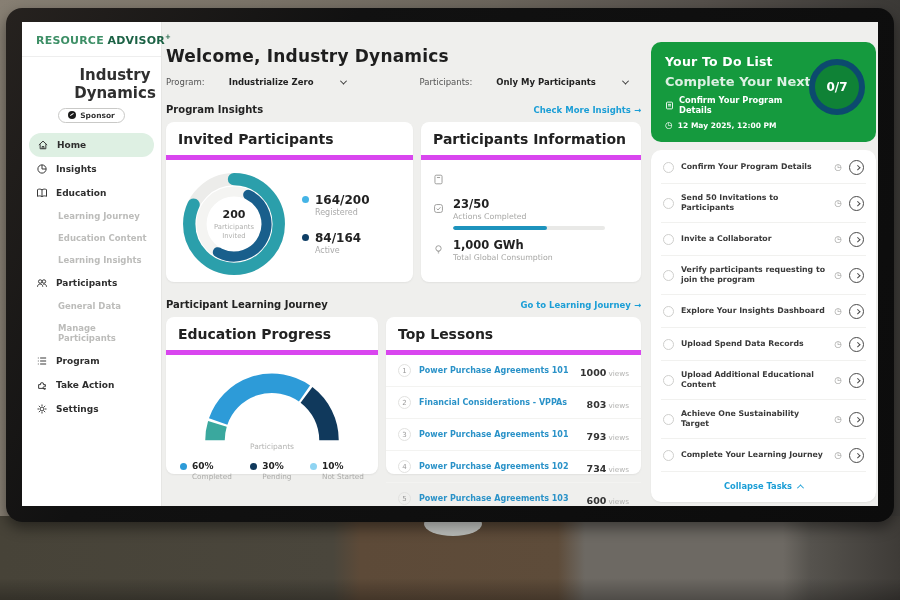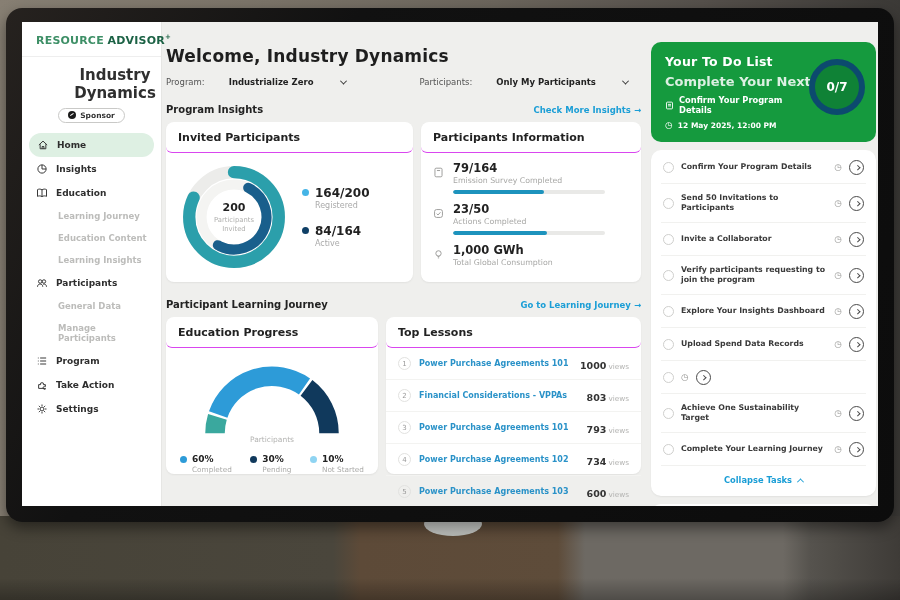--- a/index.html
+++ b/index.html
@@ -33,21 +33,21 @@
   .welcome { font-size:17px; font-weight:800; color:#1e1e1e; letter-spacing:.2px; }
   .filters { display:flex; align-items:center; gap:24px; margin-top:11px; font-size:8.5px; color:#555; }
   .filters .fval { font-weight:800; color:#222; }
   .filters .gap { width:26px; }
   .chev { display:inline-block; width:5px; height:5px; border-right:1.4px solid #333; border-bottom:1.4px solid #333; transform:rotate(45deg) translate(-1px,-1px); margin-left:3px; }
   .sec-head { display:flex; justify-content:space-between; align-items:center; margin-top:17px; }
   .sec-title { font-size:10px; font-weight:800; color:#222; }
   .sec-link { font-size:8.5px; font-weight:800; color:#1b9ed6; cursor:pointer; }
   .cards { display:flex; gap:8px; margin-top:7px; }
   .card { background:#fff; border-radius:8px; box-shadow:0 1px 2px rgba(0,0,0,.06); }
-  .card-title { font-size:11px; font-weight:800; color:#222; padding:9px 12px 8px; border-bottom:1px solid #d946ef;border-radius:6px; }
+  .card-title { font-size:14px; font-weight:800; color:#222; padding:9px 12px 8px; border-bottom:5px solid #d946ef; }
   
   .card-inv { width:247px; height:160px; }
   .inv-body { display:flex; align-items:center; gap:12px; padding:8px 10px 0 12px; }
   .donut-wrap { position:relative; width:112px; height:112px; }
   .donut-center { position:absolute; inset:0; display:flex; flex-direction:column; align-items:center; justify-content:center; text-align:center; }
   .donut-center .v { font-size:11px; font-weight:800; color:#222; }
   .donut-center .l { font-size:6.8px; color:#b0b0ae; line-height:1.25; margin-top:2px; }
   .legend-col { display:flex; flex-direction:column; gap:14px; }
   .leg-item { display:flex; gap:6px; }
   .leg-dot { width:7px; height:7px; border-radius:50%; margin-top:3px; }
@@ -237,27 +237,20 @@
           </div>
         </div>
 
         <div class="card card-pi">
           <div class="card-title">Participants Information</div>
           <div class="pi-row">
             <span class="pi-icon"><svg viewBox="0 0 14 14">
                   <rect x="2.5" y="1.5" width="9" height="11" rx="1.5"></rect>
                   <path d="M5 4.5 h4"></path>
                 </svg></span>
-            <span>
-              <div class="pi-v">79/164</div>
-              <div class="pi-l">Emission Survey Completed</div>
-              <div class="bar">
-                  <div class="bar-fill" style="width: 60%;"></div>
-                </div>
-            </span>
           </div>
           <div class="pi-row">
             <span class="pi-icon"><svg viewBox="0 0 14 14">
                   <rect x="2" y="2" width="10" height="10" rx="2.5"></rect>
                   <path d="M4.7 7.2 L6.4 8.9 L9.5 5.4"></path>
                 </svg></span>
             <span>
               <div class="pi-v">23/50</div>
               <div class="pi-l">Actions Completed</div>
               <div class="bar">
@@ -419,20 +412,21 @@
         <div class="task-row">
           <span class="radio"></span>
           <span class="task-lab">Upload Spend Data Records</span>
           <span class="task-clk">◷</span>
           <span class="go-circle">
               <span class="chev-r"></span>
             </span>
         </div>
         <div class="task-row">
           <span class="radio"></span>
+          <span class="task-lab">Upload Additional Educational Content</span>
           <span class="task-clk">◷</span>
           <span class="go-circle">
               <span class="chev-r"></span>
             </span>
         </div>
         <div class="task-row">
           <span class="radio"></span>
           <span class="task-lab">Achieve One Sustainability Target</span>
           <span class="task-clk">◷</span>
           <span class="go-circle">

